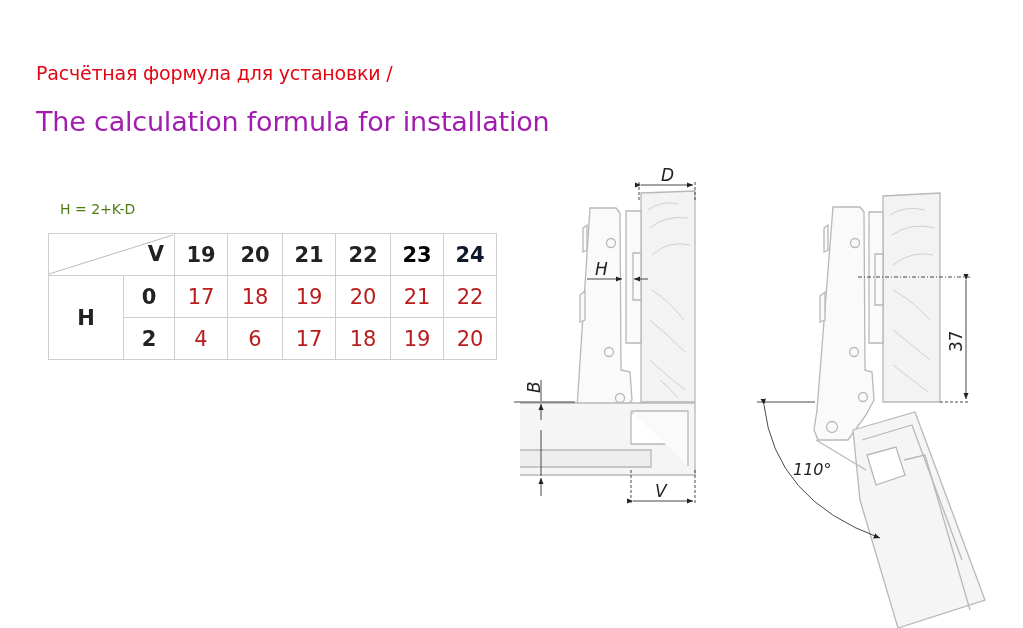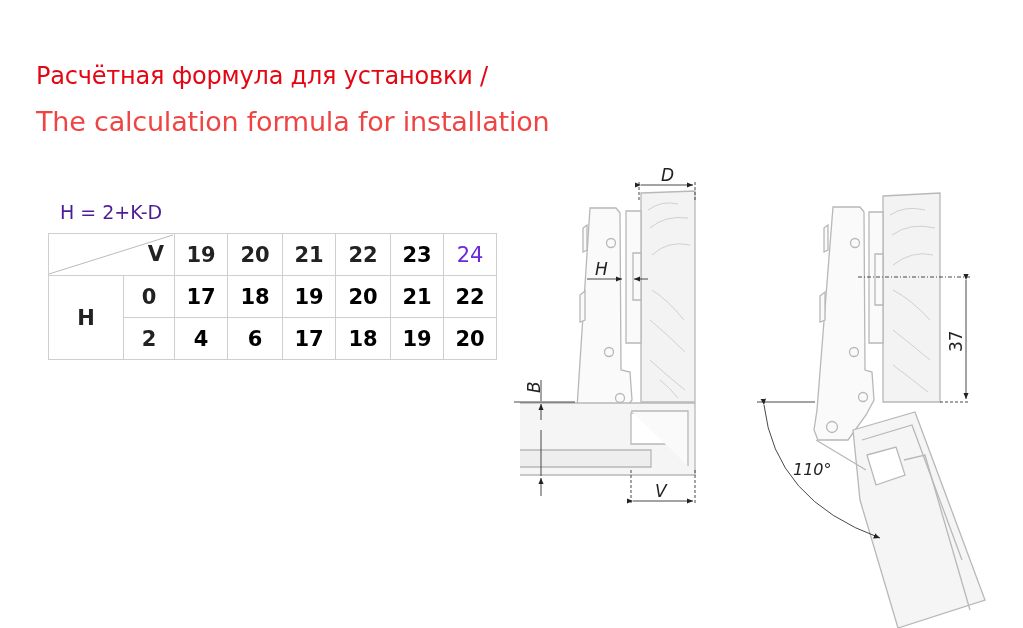--- a/index.html
+++ b/index.html
@@ -1,28 +1,28 @@
 <!DOCTYPE html>
 <html><head>
 <meta charset="utf-8">
 <style>
   html,body{margin:0;padding:0;background:#fff;}
   body{width:1023px;height:628px;position:relative;overflow:hidden;font-family:"DejaVu Sans",sans-serif;}
-  .title-ru{position:absolute;left:36px;top:62px;font-size:24px;color:#e30613;letter-spacing:-0.2px;white-space:nowrap;}
-  .title-en{position:absolute;left:36px;top:106px;font-size:27px;color:#ef4444;letter-spacing:-0.2px;white-space:nowrap;}
-  .formula{position:absolute;left:60px;top:201px;font-size:19px;color:#4c1d95;white-space:nowrap;}
+  .title-ru{position:absolute;left:36px;top:62px;font-size:19px;color:#e30613;letter-spacing:-0.2px;white-space:nowrap;}
+  .title-en{position:absolute;left:36px;top:106px;font-size:27px;color:#a21caf;letter-spacing:-0.2px;white-space:nowrap;}
+  .formula{position:absolute;left:60px;top:201px;font-size:14px;color:#4d7c0f;white-space:nowrap;}
   table.calc{position:absolute;left:48px;top:233px;border-collapse:collapse;font-size:21px;color:#222;}
   table.calc td{border:1.5px solid #cfcfcf;text-align:center;height:41px;padding:0;}
   .hdr td{font-weight:600;}
   .corner{position:relative;width:124px;}
   .corner svg{position:absolute;left:0;top:0;}
   .corner .vlab{position:absolute;right:10px;top:8px;}
   .hcell{width:74px;font-weight:600;}
   .rowk{width:50px;font-weight:600;}
-  .val{width:52px;font-weight:700;color:#000000;}
+  .val{width:52px;font-weight:400;color:#b91c1c;}
   .val.w{width:54px;}
   .diagram{position:absolute;left:0;top:0;}
   .lbl{font-family:"DejaVu Sans",sans-serif;font-style:italic;fill:#222;}
 </style>
 </head>
 <body>
 
 <div class="title-ru">Расчётная формула для установки /</div>
 <div class="title-en">The calculation formula for installation</div>
 <div class="formula">H = 2+K-D</div>
@@ -34,21 +34,21 @@
       <svg width="124" height="42">
             <line x1="0" y1="40" x2="124" y2="1" stroke="#bbb" stroke-width="1"></line>
           </svg>
       <span class="vlab">V</span>
     </td>
     <td class="val" style="font-weight:600;color:#222">19</td>
     <td class="val w" style="font-weight:600;color:#222">20</td>
     <td class="val" style="font-weight:600;color:#222">21</td>
     <td class="val w" style="font-weight:600;color:#222">22</td>
     <td class="val" style="font-weight:600;color:#000000">23</td>
-    <td class="val" style="font-weight:400;color:#6d28d9">24</td>
+    <td class="val" style="font-weight:700;color:#0f172a">24</td>
   </tr>
   <tr>
     <td rowspan="2" class="hcell">H</td>
     <td class="rowk">0</td>
     <td class="val">17</td>
     <td class="val w">18</td>
     <td class="val">19</td>
     <td class="val w">20</td>
     <td class="val">21</td>
     <td class="val">22</td>

